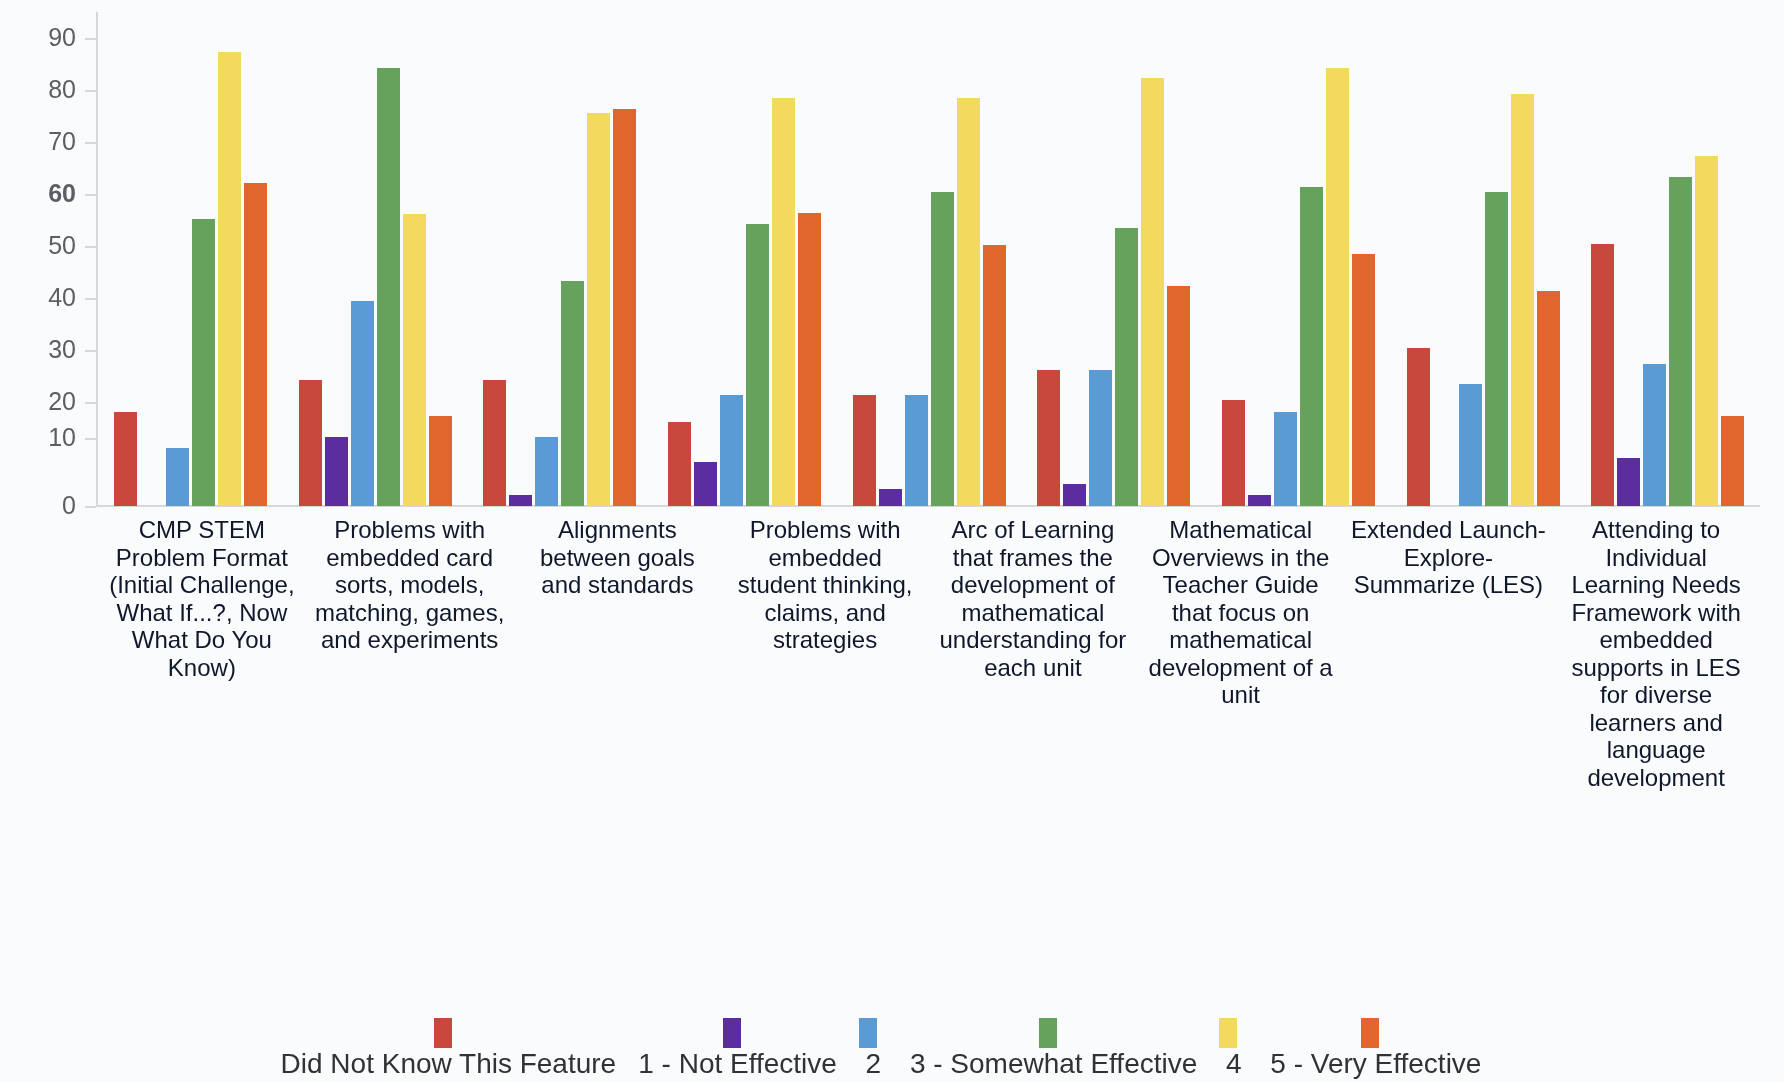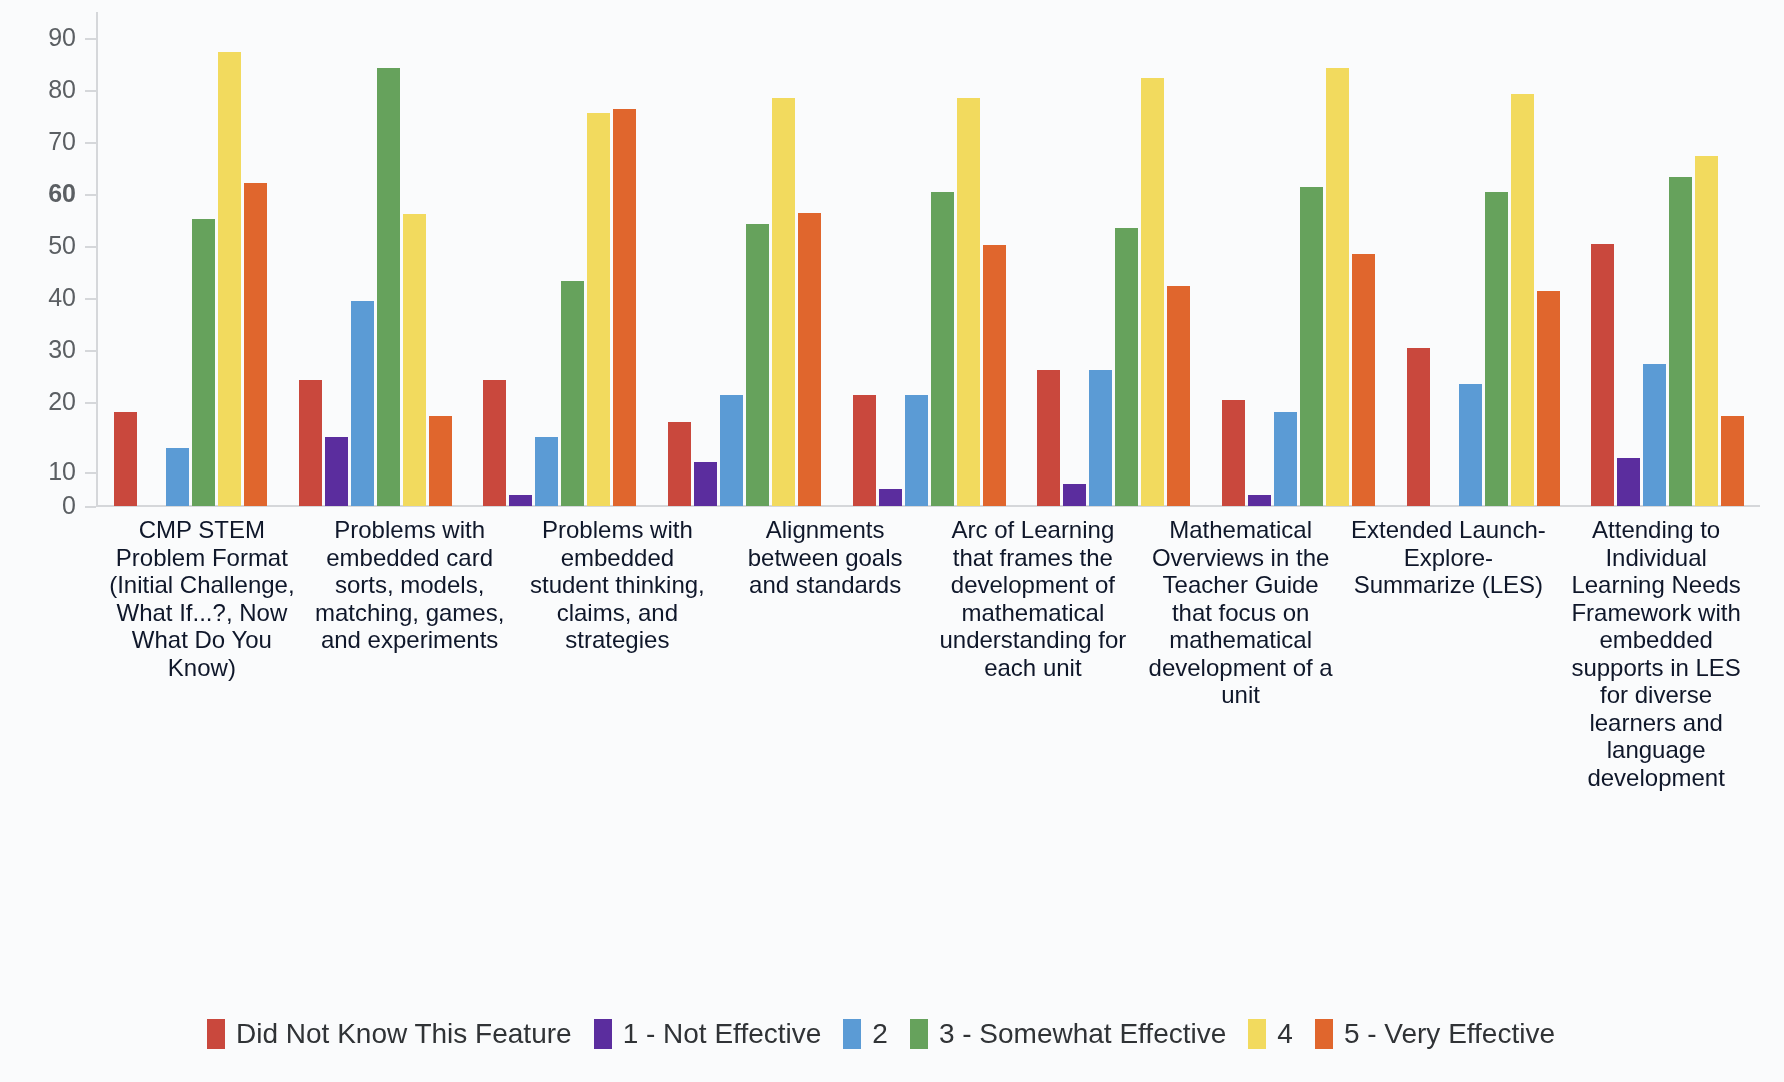--- a/index.html
+++ b/index.html
@@ -125,21 +125,21 @@
     top: 1018px;
     width: 1784px;
     display: flex;
     flex-direction: row;
     justify-content: center;
     align-items: center;
     gap: 0px;
   }
   .legend-item {
     display: flex;
-    flex-direction: row;
+    flex-direction: column;
     align-items: center;
     margin-right: 22px;
   }
   .legend-swatch {
     width: 18px;
     height: 30px;
     margin-right: 11px;
     flex: 0 0 auto;
   }
   .legend-text {
@@ -154,21 +154,21 @@
 
 <div id="chart-root">
 
   <div class="y-axis-line"></div>
   <div class="x-axis-line"></div>
   <div id="yticks-container">
       <div class="ytick" style="top: 506px;">
         <div class="tick-mark"></div>
         <div class="tick-label">0</div>
       </div>
-      <div class="ytick" style="top: 472px;">
+      <div class="ytick" style="top: 438px;">
         <div class="tick-mark"></div>
         <div class="tick-label">10</div>
       </div>
       <div class="ytick" style="top: 402px;">
         <div class="tick-mark"></div>
         <div class="tick-label">20</div>
       </div>
       <div class="ytick" style="top: 350px;">
         <div class="tick-mark"></div>
         <div class="tick-label">30</div>
@@ -378,22 +378,22 @@
         </div>
         <div class="bar-slot">
           <div class="bar" title="5 - Very Effective: 17.3" style="height: 89.96px; background: rgb(224, 102, 45);"></div>
         </div>
       </div>
     </div>
 
   <div class="cat-labels" id="cat-labels-container">
       <div class="cat-label">CMP STEM Problem Format (Initial Challenge, What If...?, Now What Do You Know)</div>
       <div class="cat-label">Problems with embedded card sorts, models, matching, games, and experiments</div>
+      <div class="cat-label">Alignments between goals and standards</div>
       <div class="cat-label">Problems with embedded student thinking, claims, and strategies</div>
-      <div class="cat-label">Alignments between goals and standards</div>
       <div class="cat-label">Arc of Learning that frames the development of mathematical understanding for each unit</div>
       <div class="cat-label">Mathematical Overviews in the Teacher Guide that focus on mathematical development of a unit</div>
       <div class="cat-label">Extended Launch-Explore-Summarize (LES)</div>
       <div class="cat-label">Attending to Individual Learning Needs Framework with embedded supports in LES for diverse learners and language development</div>
     </div>
 
   <div class="legend" id="legend-container">
       <div class="legend-item">
         <div class="legend-swatch" style="background: rgb(201, 72, 61);"></div>
         <div class="legend-text">Did Not Know This Feature</div>

